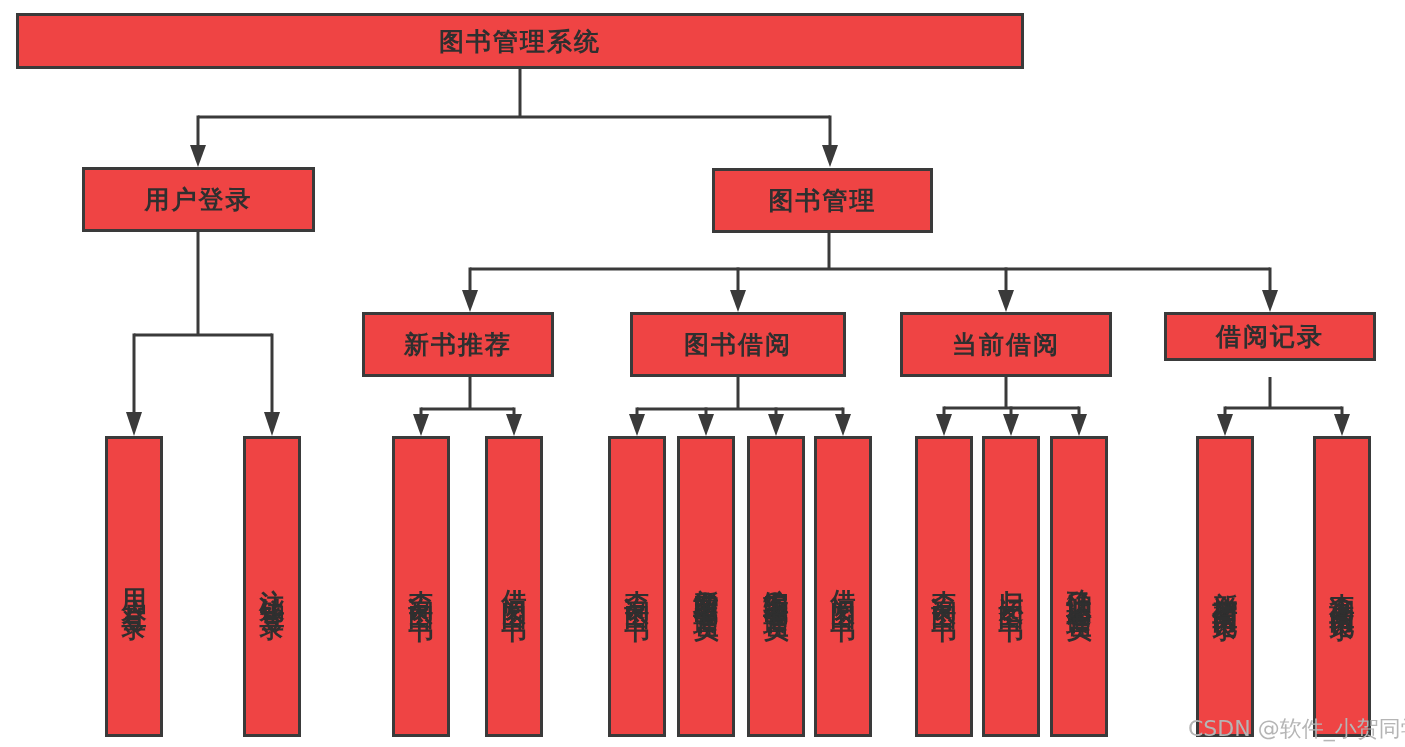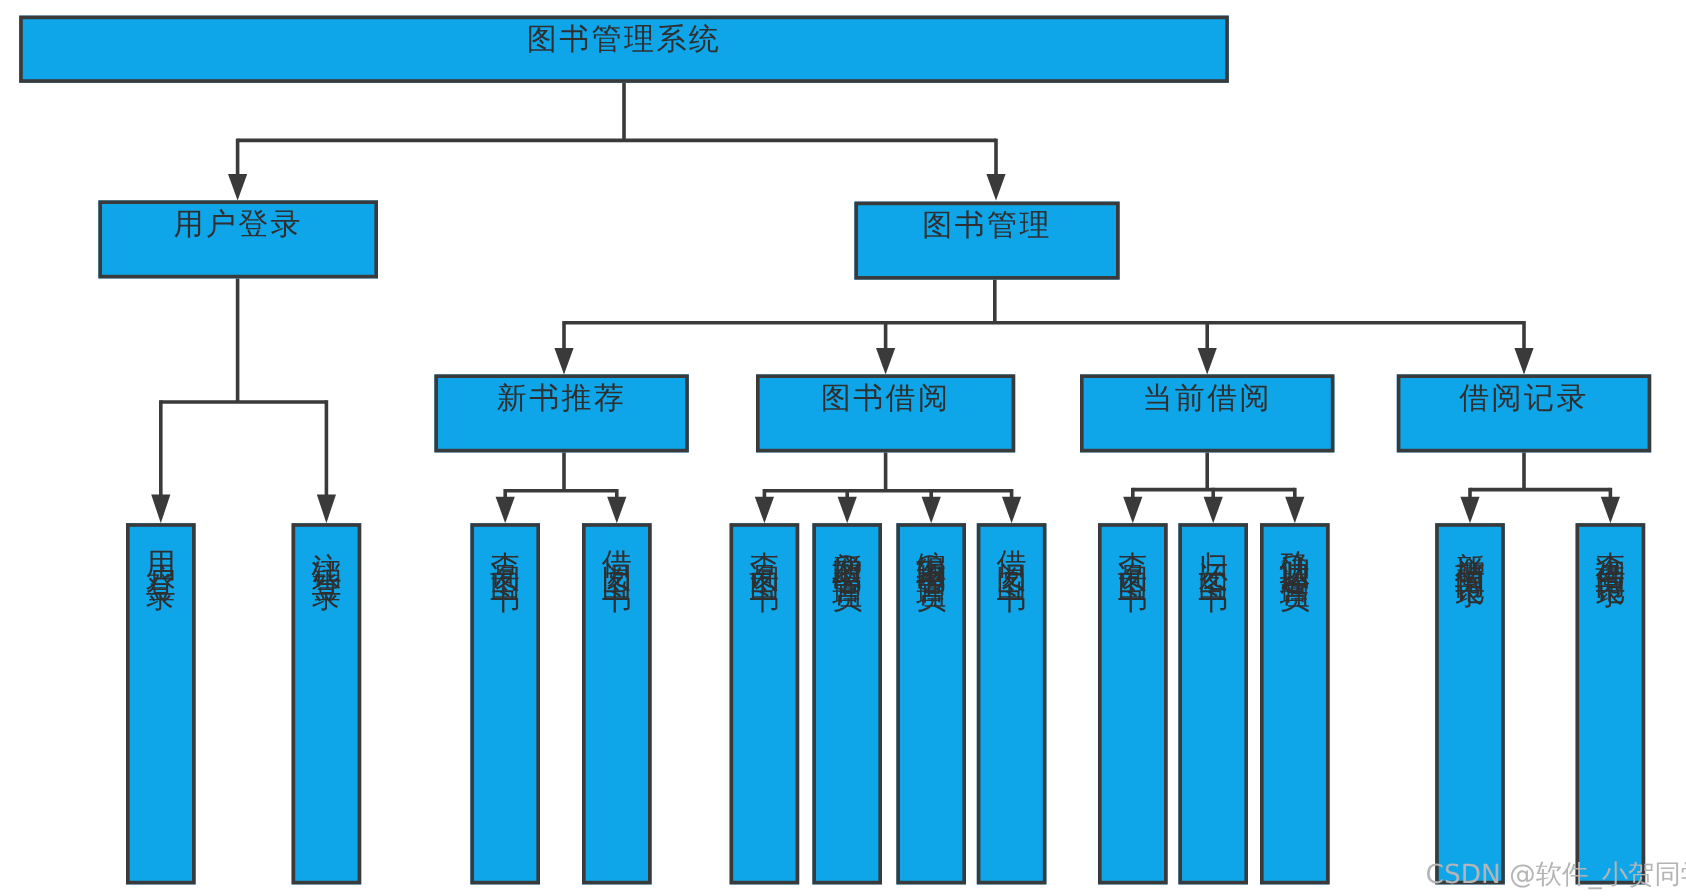--- a/index.html
+++ b/index.html
@@ -15,24 +15,25 @@
     width:1405px;height:747px;
     background:var(--bg);
     overflow:hidden;
   }
   #wires{position:absolute;left:0;top:0;width:1405px;height:747px;}
   #wires path{stroke:var(--line);stroke-width:3;fill:none;}
   #wires polygon{fill:var(--line);stroke:none;}
   .box{
     position:absolute;
     box-sizing:border-box;
-    background:#0ea5e9;
+    background:#ef4444;
     border:3px solid var(--line);
-    display:flex;justify-content:center;
+    display:flex;align-items:center;justify-content:center;
     color:var(--text);
+    font-weight:bold;
   }
   .hbox{
     font-size:25px;
     letter-spacing:2px;
     white-space:nowrap;
   }
   .vbox{
     top:436px;height:301px;width:58px;
   }
   .vtext{
@@ -139,30 +140,30 @@
     <span>图书管理系统</span>
   </div>
 
   <div class="box hbox" style="left:82px;top:167px;width:233px;height:65px;">
     <span>用户登录</span>
   </div>
   <div class="box hbox" style="left:712px;top:168px;width:221px;height:65px;">
     <span>图书管理</span>
   </div>
 
-  <div class="box hbox" style="left:362px;top:312px;width:212px;height:65px;">
+  <div class="box hbox" style="left:362px;top:312px;width:192px;height:65px;">
     <span>新书推荐</span>
   </div>
   <div class="box hbox" style="left:900px;top:312px;width:212px;height:65px;">
     <span>当前借阅</span>
   </div>
   <div class="box hbox" style="left:630px;top:312px;width:216px;height:65px;">
     <span>图书借阅</span>
   </div>
-  <div class="box hbox" style="left:1164px;top:312px;width:212px;height:65px;">
+  <div class="box hbox" style="left:1164px;top:312px;width:212px;height:49px;">
     <span>借阅记录</span>
   </div>
 
   <div class="box vbox" style="left:105px;">
     <span class="vtext ls4">用户登录</span>
   </div>
   <div class="box vbox" style="left:243px;">
     <span class="vtext ls4">注销登录</span>
   </div>
 

